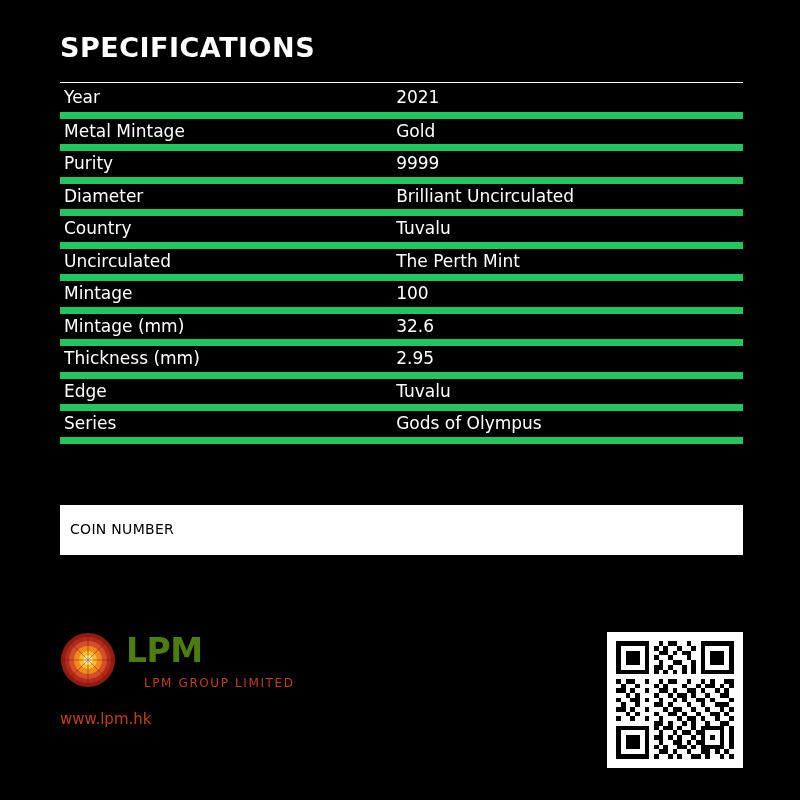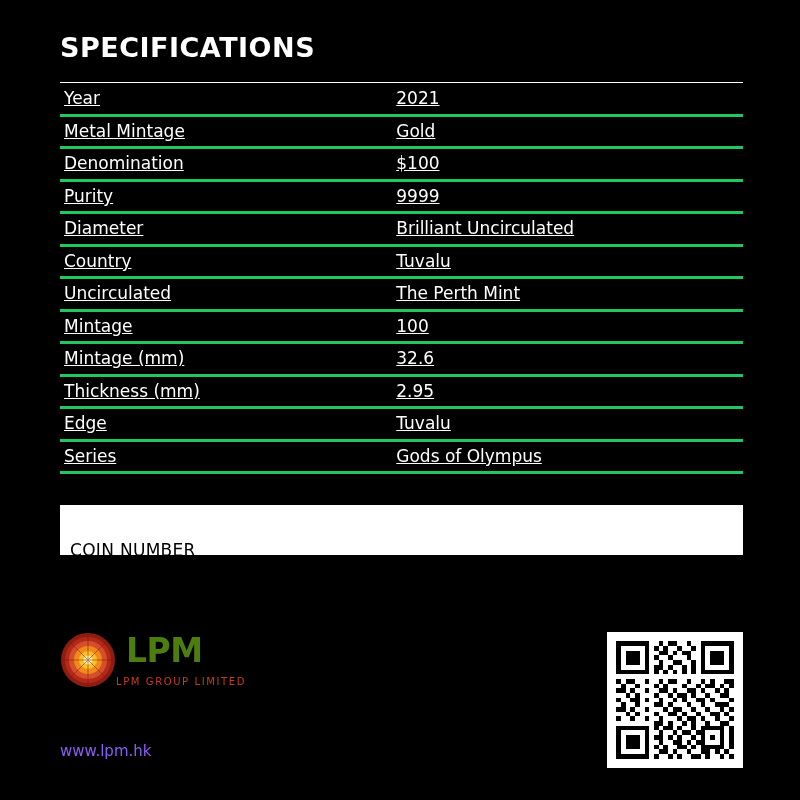--- a/index.html
+++ b/index.html
@@ -35,51 +35,49 @@
     left: 60px;
     top: 82px;
     width: 683px;
     border-collapse: collapse;
   }
   .spec-table tr {
     height: 32.5px;
   }
   .spec-table td {
     border-top: 1px solid #ffffff;
-    border-bottom: 3px solid #22c55e;
+    border-bottom: 7px solid #22c55e;
     font-size: 17px;
     color: #ffffff;
     padding: 0 0 0 4px;
     vertical-align: middle;
     line-height: 1.1;
-    text-decoration: underline;
   }
   .spec-table td.label {
     width: 332px;
   }
   .spec-table td.value {
     width: 351px;
   }
   .coin-number-box {
     position: absolute;
     left: 60px;
     top: 505px;
     width: 683px;
     height: 50px;
     background: #ffffff;
     box-sizing: border-box;
   }
   .coin-number-label {
     position: absolute;
     left: 10px;
     top: 16px;
-    font-size: 17px;
+    font-size: 14px;
     color: #000000;
     letter-spacing: 0.3px;
-    margin-top: 19px;
   }
   .brand {
     position: absolute;
     left: 60px;
     top: 632px;
     width: 260px;
     height: 110px;
   }
   .logo-mark {
     position: absolute;
@@ -93,33 +91,32 @@
     left: 66px;
     top: 2px;
     font-size: 33px;
     font-weight: bold;
     letter-spacing: -0.5px;
     color: #4d7c0f;
     line-height: 1;
   }
   .logo-sub {
     position: absolute;
-    left: 56px;
+    left: 84px;
     top: 44px;
-    font-size: 10px;
+    font-size: 12px;
     letter-spacing: 1.6px;
     color: #c63c2a;
   }
   .website {
     position: absolute;
     left: 0px;
     top: 78px;
     font-size: 15px;
-    color: #8b5cf6;
-    margin-top: 32px;
+    color: #c2410c;
   }
   .qr {
     position: absolute;
     left: 607px;
     top: 632px;
     width: 136px;
     height: 136px;
     background: #ffffff;
     padding: 0;
     box-sizing: border-box;
@@ -137,24 +134,20 @@
 
   <table class="spec-table">
     <tbody>
       <tr>
         <td class="label">Year</td>
         <td class="value">2021</td>
       </tr>
       <tr>
         <td class="label">Metal Mintage</td>
         <td class="value">Gold</td>
-      </tr>
-      <tr>
-        <td class="label">Denomination</td>
-        <td class="value">$100</td>
       </tr>
       <tr>
         <td class="label">Purity</td>
         <td class="value">9999</td>
       </tr>
       <tr>
         <td class="label">Diameter</td>
         <td class="value">Brilliant Uncirculated</td>
       </tr>
       <tr>

